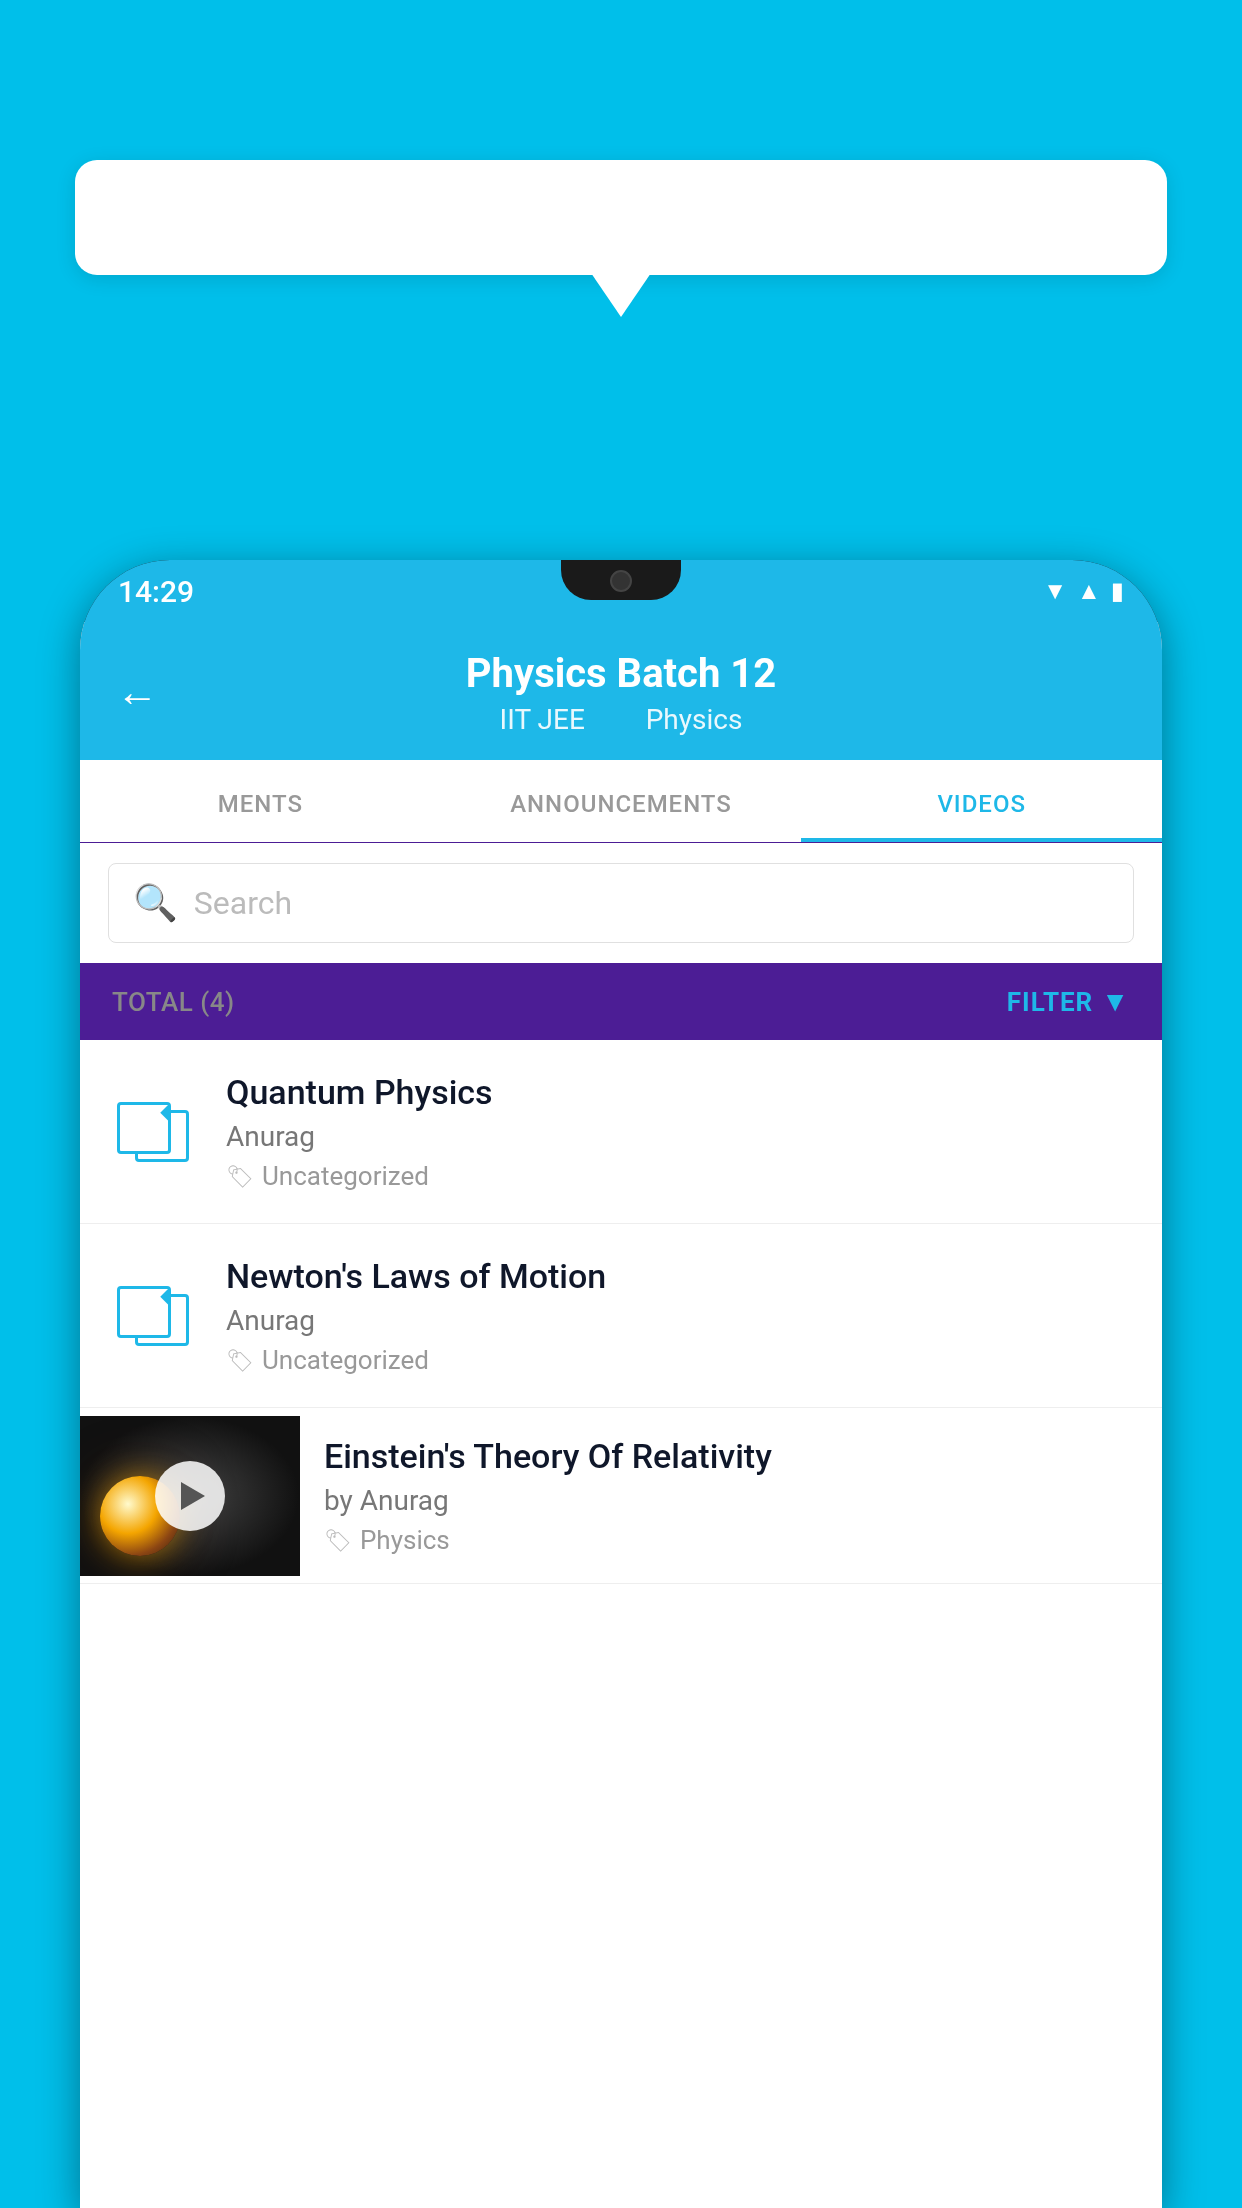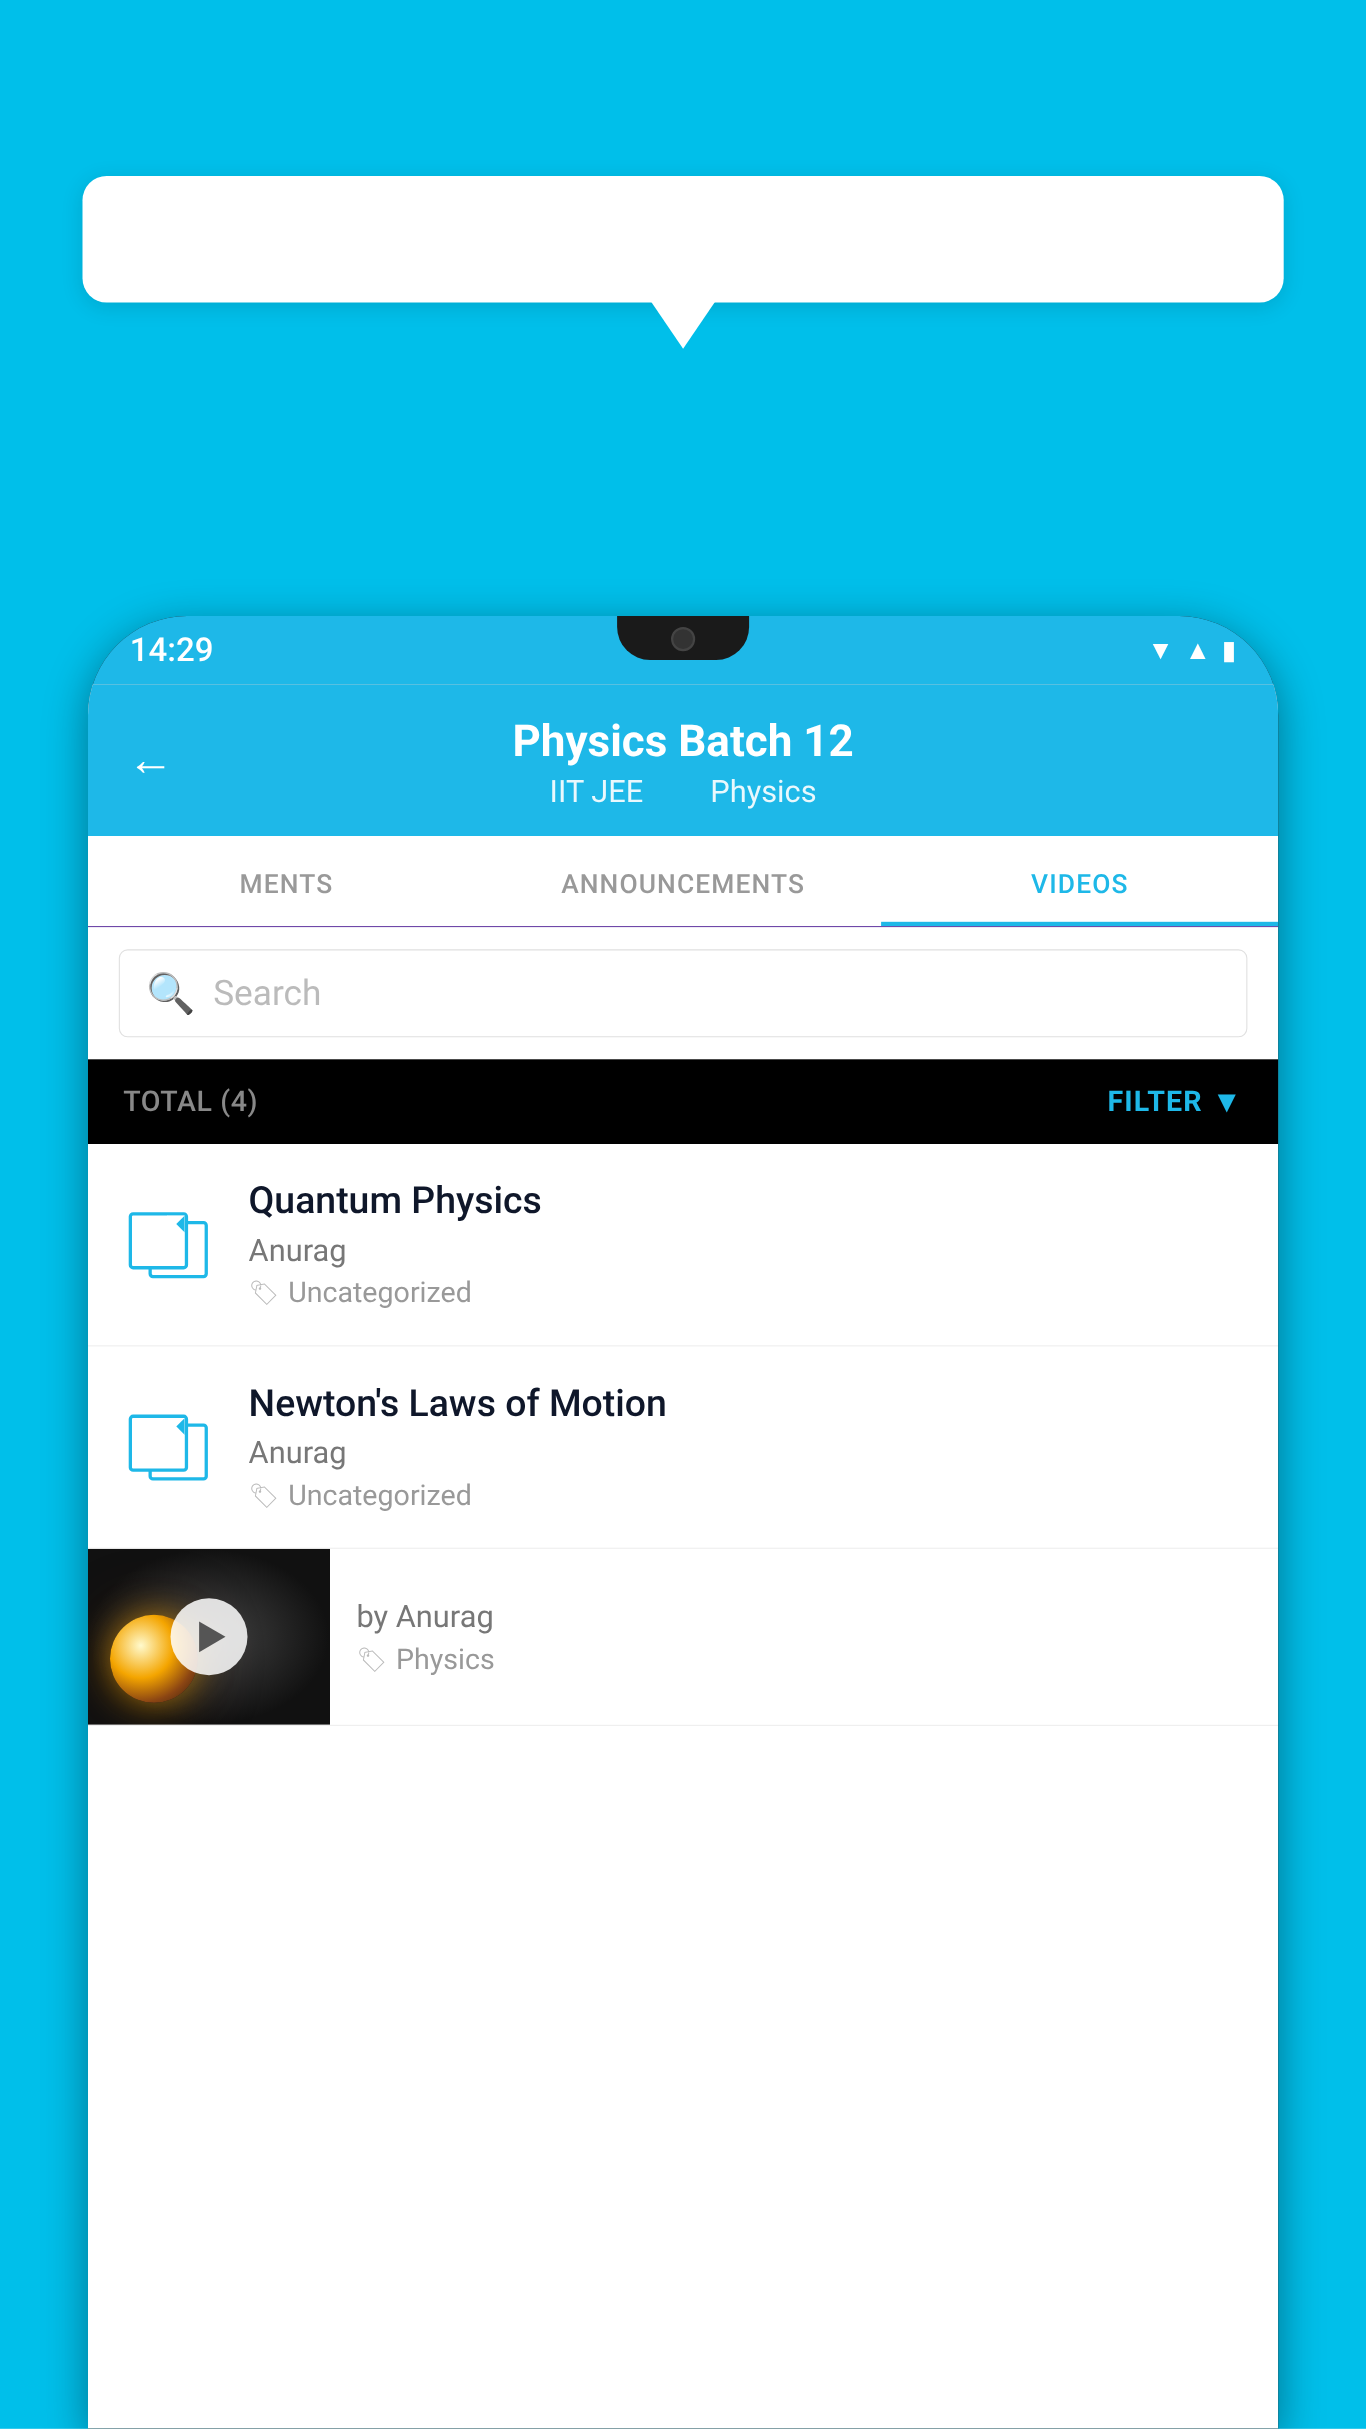--- a/index.html
+++ b/index.html
@@ -209,21 +209,21 @@
       font-size: 36px;
     }
 
     .search-input-text {
       color: #bbb;
       font-size: 32px;
     }
 
     
     .filter-bar {
-      background: #000000;
+      background: #4c1d95;
       padding: 22px 32px;
       display: flex;
       justify-content: space-between;
       align-items: center;
       text-align: center;
     }
 
     .total-count {
       color: #888;
       font-size: 26px;
@@ -516,20 +516,21 @@
       <div class="video-item-thumb">
         <div class="thumbnail-wrap">
           <div class="thumbnail-bg">
             <div class="space-orb"></div>
           </div>
           <div class="play-btn">
             <div class="play-triangle"></div>
           </div>
         </div>
         <div class="thumb-info">
+          <div class="video-title">Einstein's Theory Of Relativity</div>
           <div class="video-author">by Anurag</div>
           <div class="video-tag">
             <span class="tag-icon">🏷</span>
             <span>Physics</span>
           </div>
         </div>
       </div>
 
     </div>
   </div>

